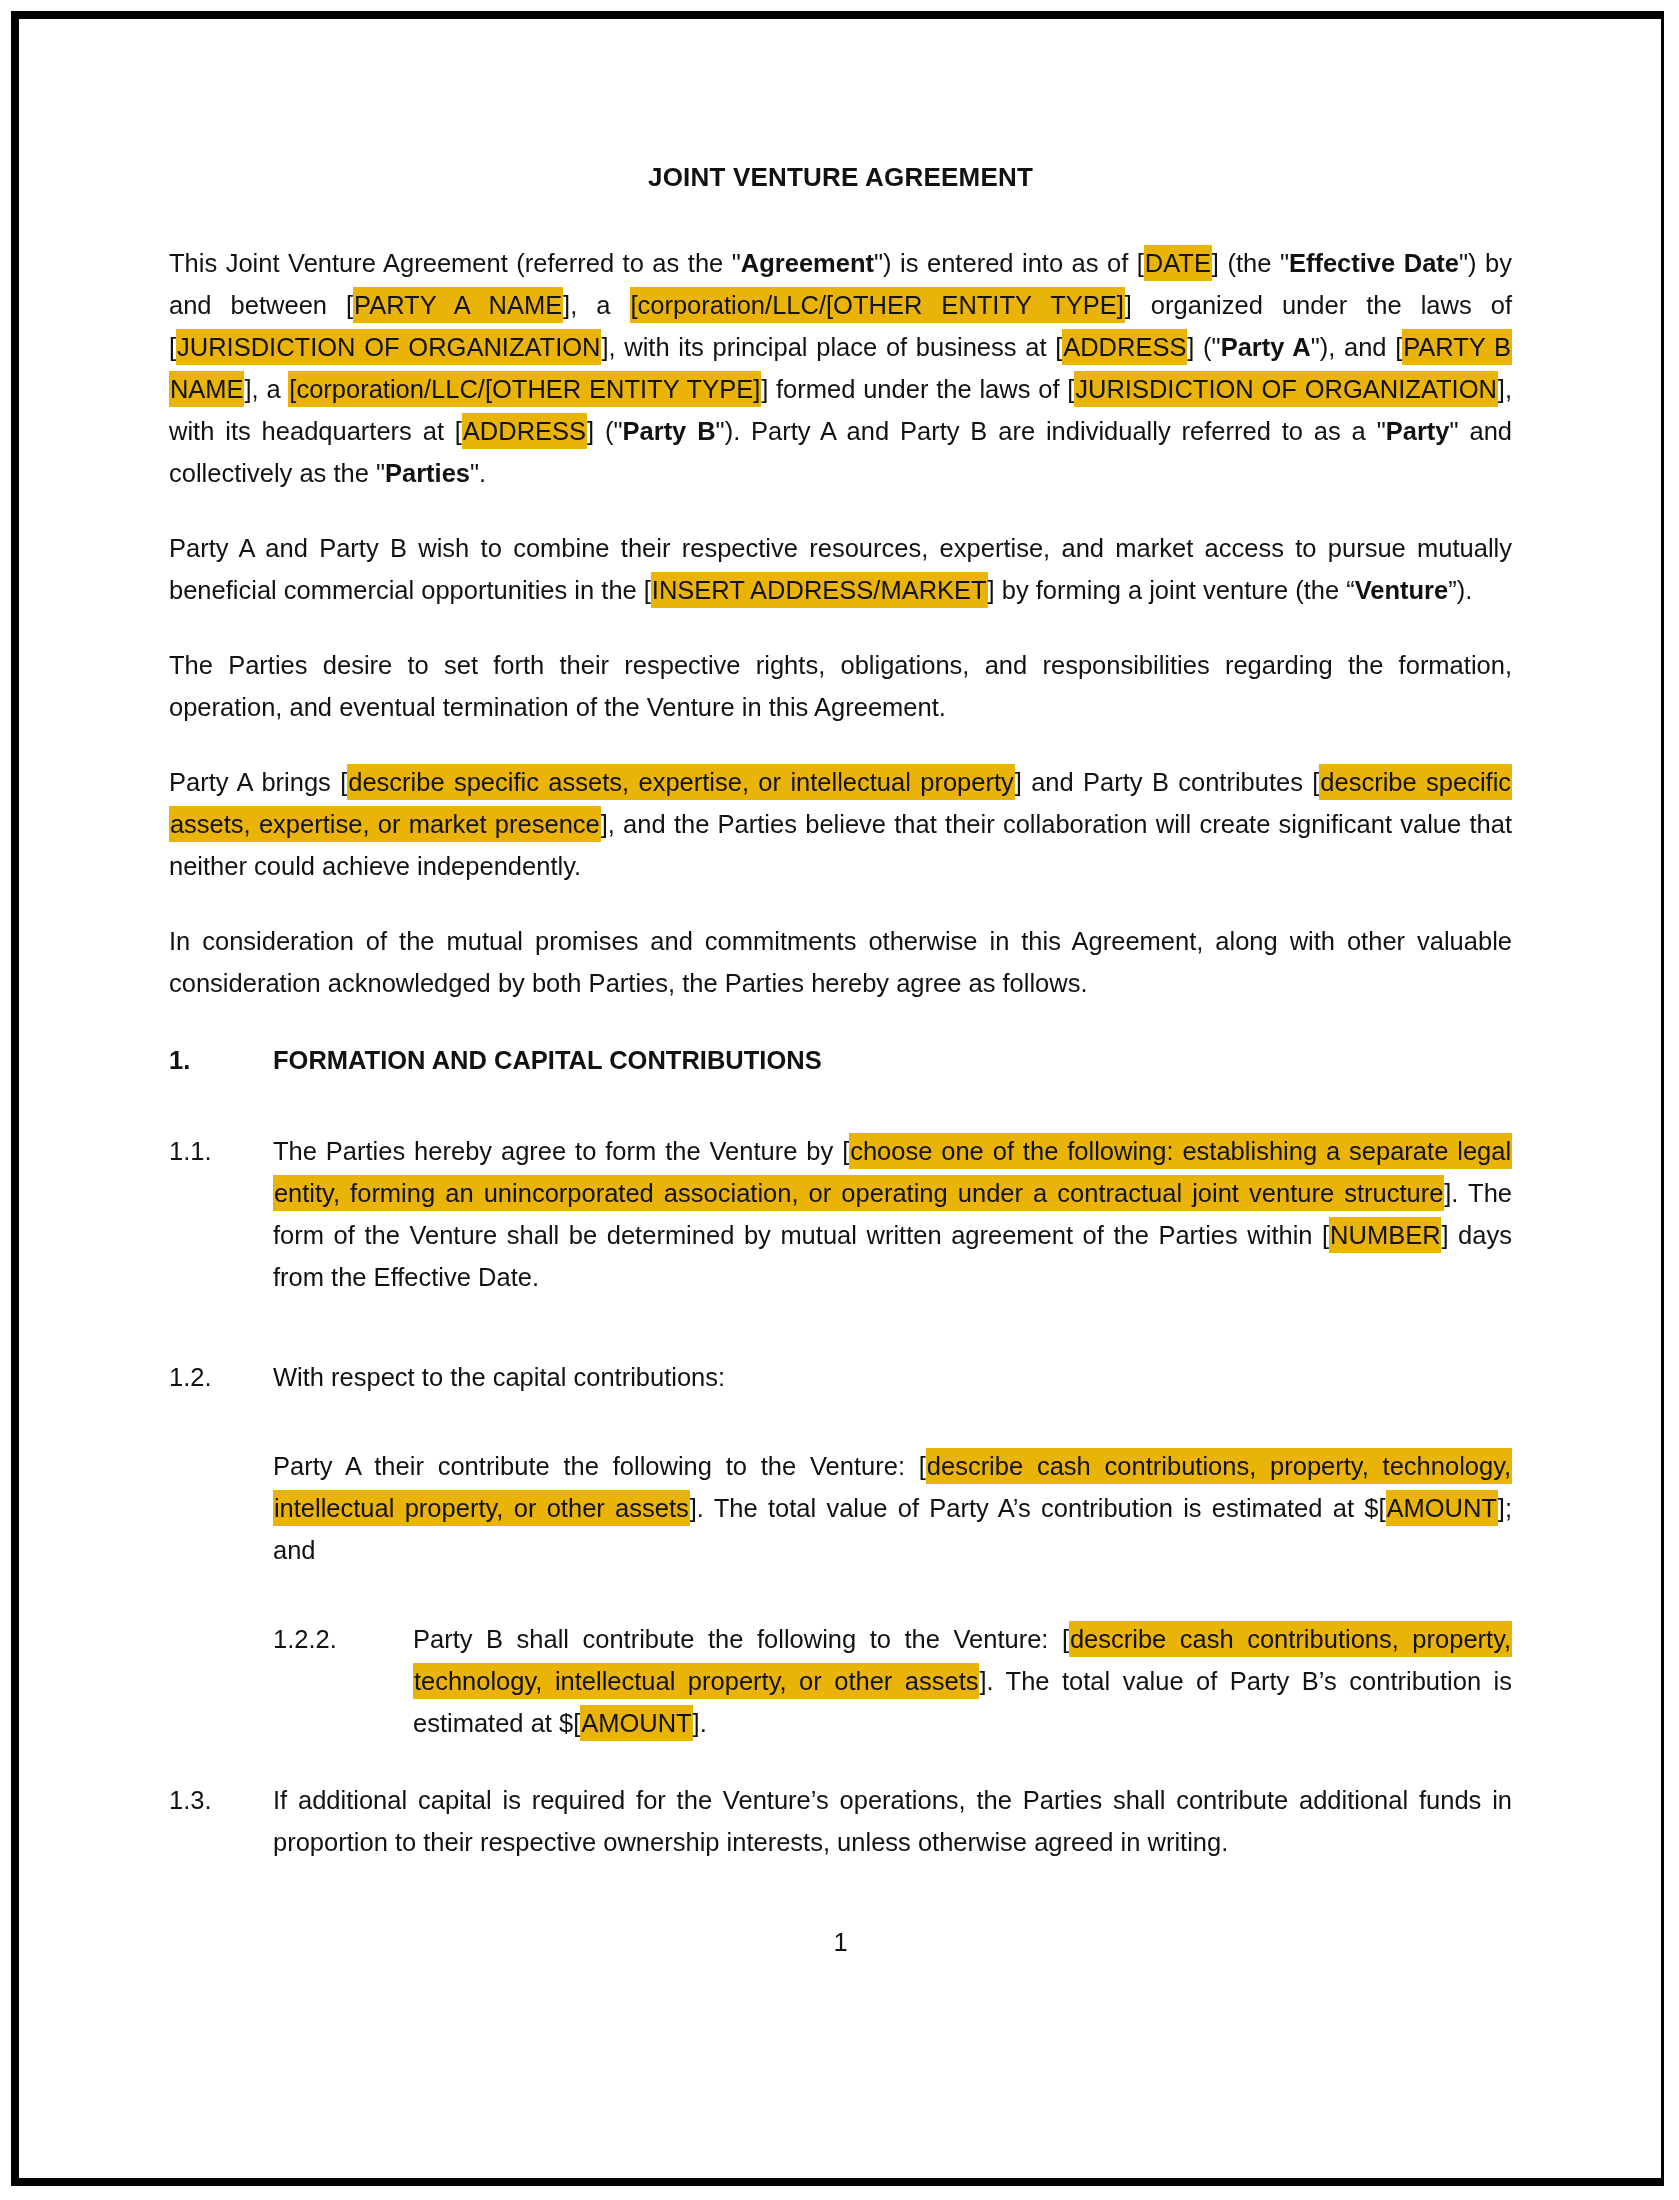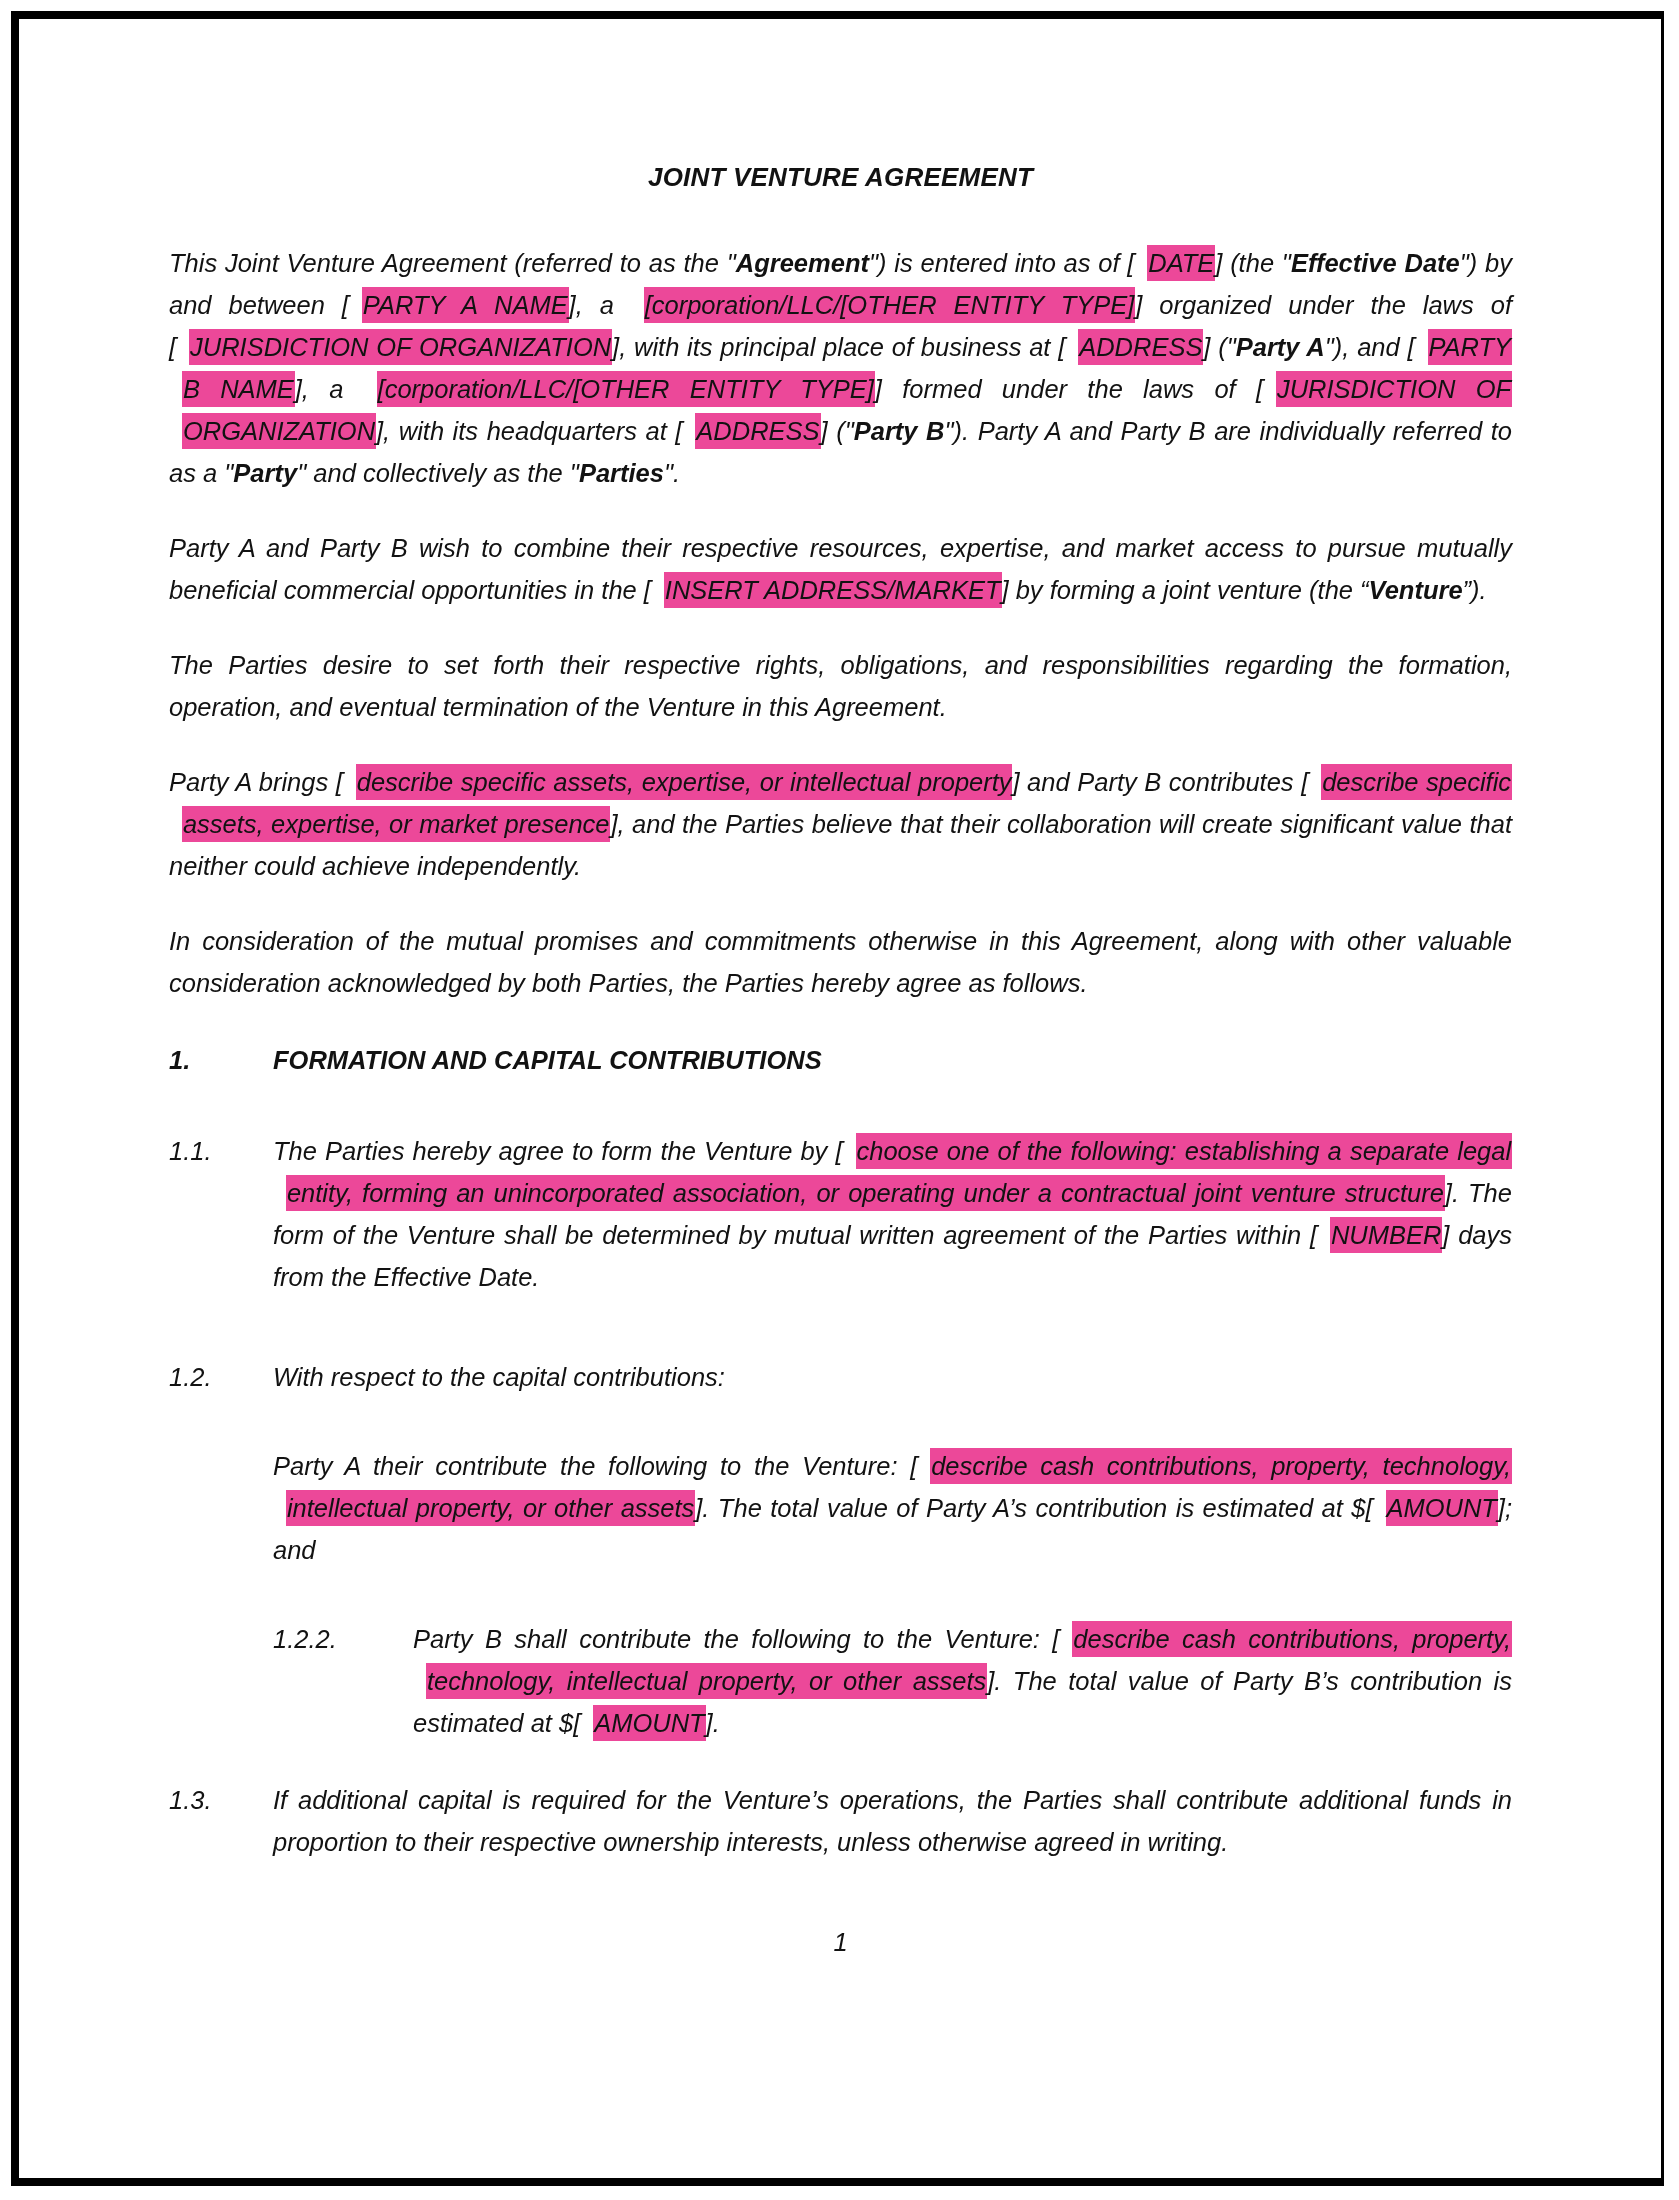--- a/index.html
+++ b/index.html
@@ -1,40 +1,40 @@
 <!DOCTYPE html>
 <html style="font-size:14px"><head>
 <meta charset="utf-8">
 <style>
   html,body{margin:0;padding:0;background:#ffffff;}
   .sheet{
     position:relative;width:1664px;height:2201px;background:#fff;overflow:hidden;
     font-family:"Liberation Sans","DejaVu Sans",sans-serif;color:#121212;
-    font-size:25.5px;line-height:42px;font-style:italic;
+    font-size:25.5px;line-height:42px;
   }
   .frame{
     position:absolute;left:10.5px;top:11.4px;width:1658px;height:2175px;
     border:8.8px solid #000;box-sizing:border-box;pointer-events:none;
   }
   .content{position:absolute;left:169px;top:149px;width:1343px;}
   .title{text-align:center;font-weight:bold;font-size:26px;letter-spacing:0.2px;margin:7px 0 44px;}
   .para{text-align:justify;margin:0 0 33px;}
   .row{display:flex;}
   .row .num{flex:0 0 104px;}
   .row .body{flex:1 1 auto;text-align:justify;}
   .sub{margin-left:104px;}
   .sub .num{flex:0 0 140px;}
   .heading{margin:35px 0 49px;font-weight:bold;}
   .mb66{margin-bottom:58px;}
   .mb54{margin-bottom:47px;}
   .mb40{margin-bottom:35px;justify-content:flex-end;}
   .mb0{margin-bottom:0;}
   .hl{
-    background:#ec4899;padding:4.4px 0.9px;
-    box-decoration-break:clone;margin-left:13px;-webkit-box-decoration-break:clone;
+    background:#eab308;padding:4.4px 0.9px;
+    box-decoration-break:clone;-webkit-box-decoration-break:clone;
   }
   b{font-weight:bold;}
   .pagenum{text-align:center;margin-top:37px;}
 </style>
 </head>
 <body>
 
 <div class="sheet">
   <div class="frame"></div>
   <div class="content">

